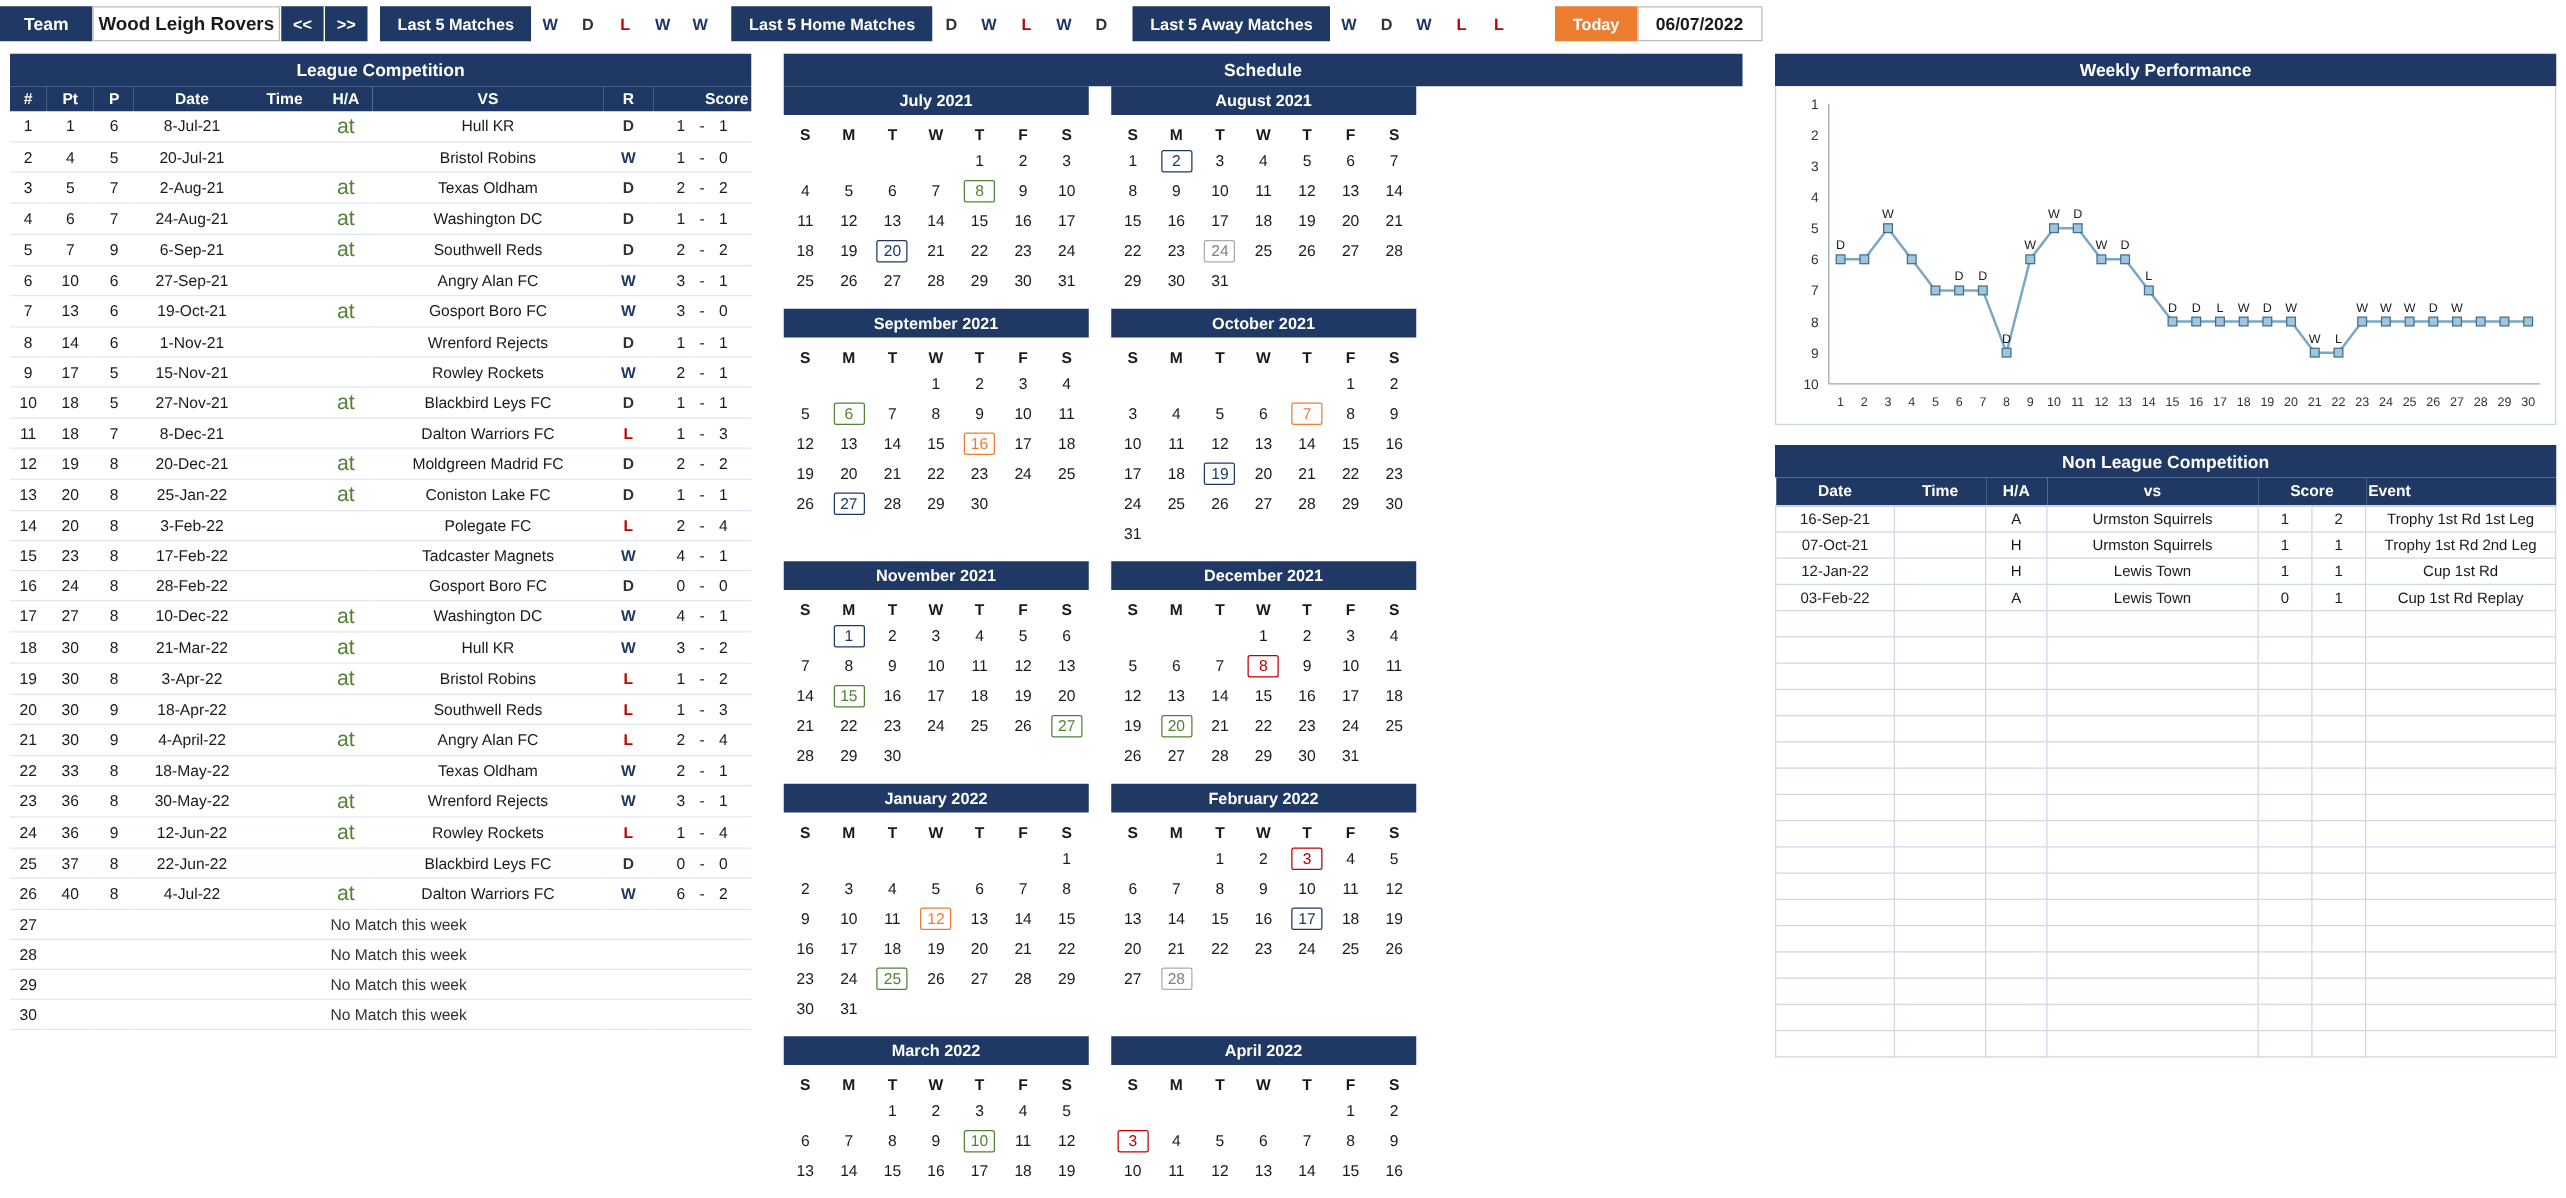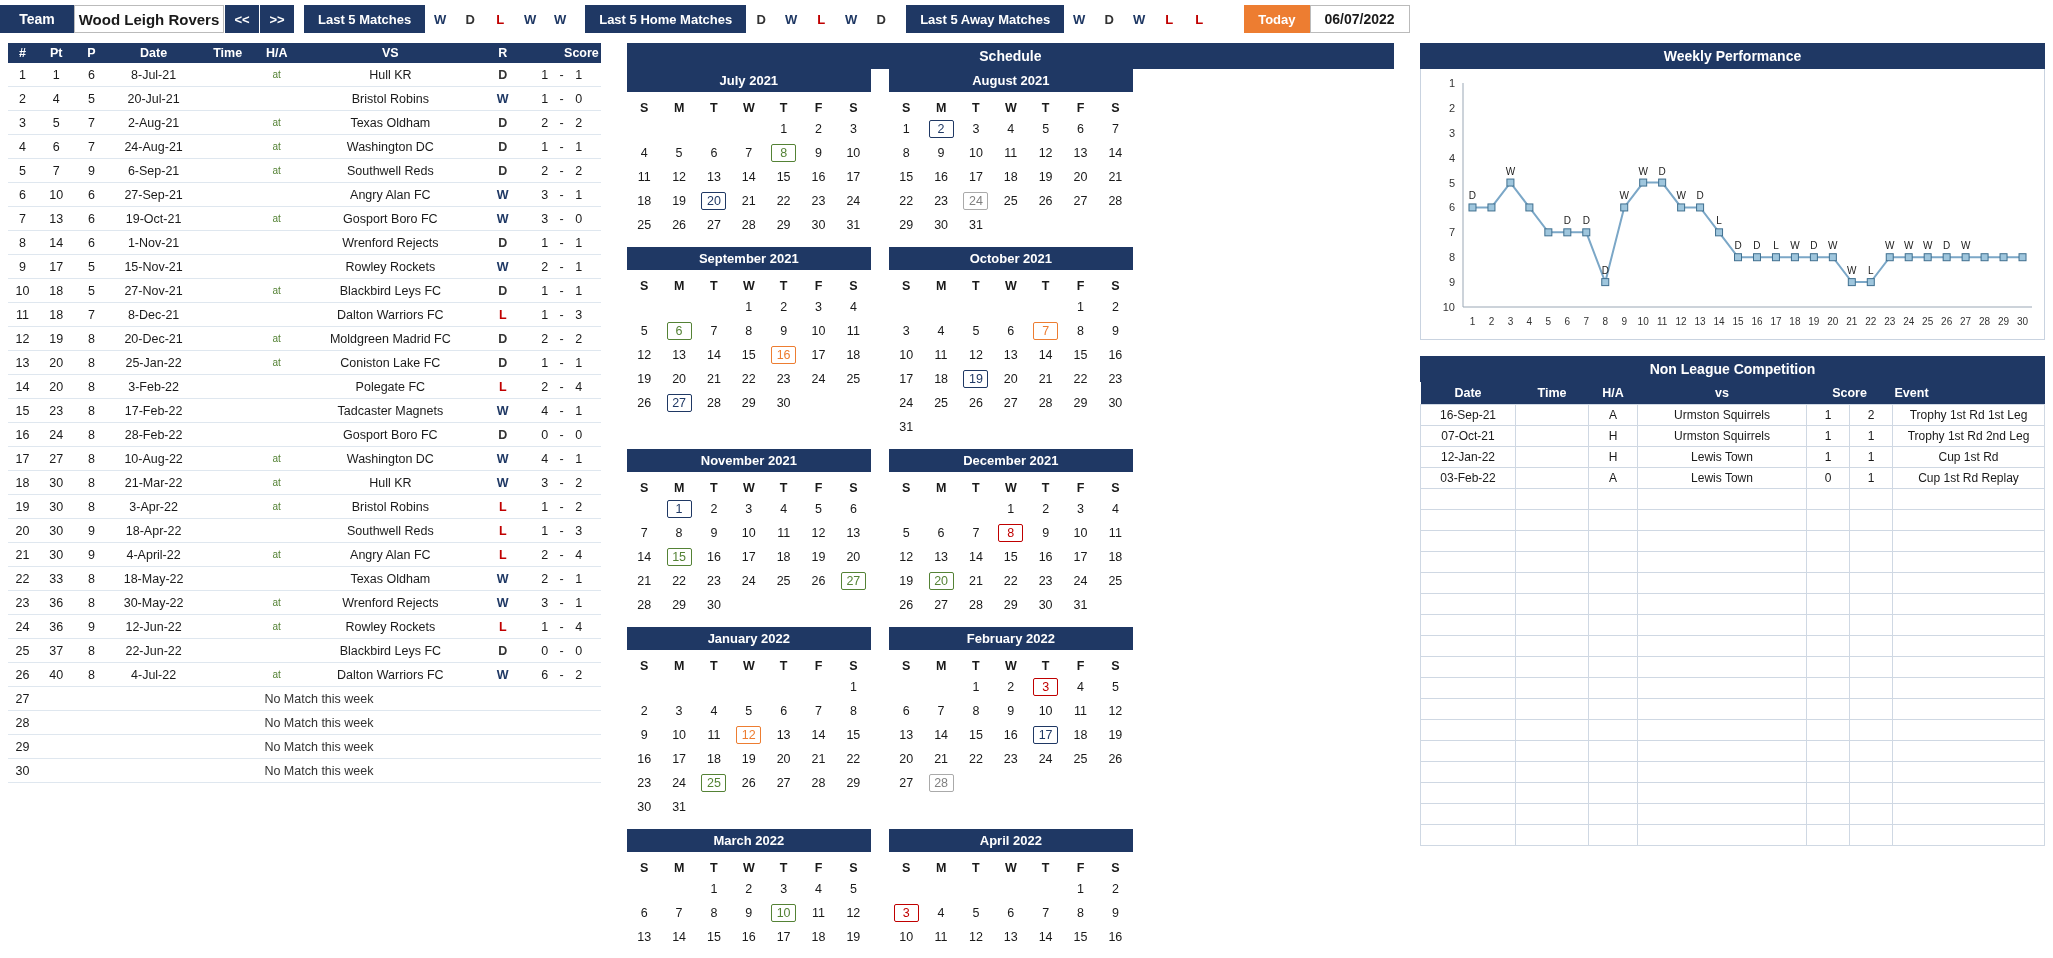--- a/index.html
+++ b/index.html
@@ -29,21 +29,21 @@
 
   
   table.lg{border-collapse:collapse;width:100%;font-size:12.5px;}
   table.lg th{background:#1f3864;color:#fff;font-size:12.5px;font-weight:bold;padding:3px 2px;border:none;}
   table.lg td{padding:2px 3px;border-bottom:1px solid #dfe7ef;height:19px;}
   .c-num{width:24px;text-align:center;}
   .c-pt{width:34px;text-align:center;}
   .c-p{width:28px;text-align:center;}
   .c-date{width:92px;text-align:center;}
   .c-time{width:52px;text-align:center;}
-  .c-ha{width:38px;text-align:center;color:#548235;font-size:10px;}
+  .c-ha{width:38px;text-align:center;color:#548235;font-size:17px;}
   .c-vs{width:190px;text-align:center;}
   .c-r{width:36px;text-align:center;font-weight:bold;}
   .c-sc{width:24px;text-align:right;}
   .c-dash{width:16px;text-align:center;}
   .c-sc2{width:24px;text-align:left;}
   .r-W{color:#1f3864;}
   .r-L{color:#c00000;}
   .r-D{color:#333;}
   .nomatch{text-align:center;color:#333;}
 
@@ -111,20 +111,21 @@
         <div class="res-cell res-L">L</div>
         <div class="res-cell res-L">L</div>
       </div>
     <div class="tb-today">Today</div>
     <div class="tb-date">06/07/2022</div>
   </div>
 
   <div class="cols">
 
     <div class="col-left">
+      <div class="panel-title">League Competition</div>
       <table class="lg">
         <thead>
             <tr id="lg-head">
               <th class="c-num">#</th>
               <th class="c-pt">Pt</th>
               <th class="c-p">P</th>
               <th class="c-date">Date</th>
               <th class="c-time">Time</th>
               <th class="c-ha">H/A</th>
               <th class="c-vs">VS</th>
@@ -338,21 +339,21 @@
               <td class="c-vs">Gosport Boro FC</td>
               <td class="c-r r-D">D</td>
               <td class="c-sc">0</td>
               <td class="c-dash">-</td>
               <td class="c-sc2">0</td>
             </tr>
             <tr>
               <td class="c-num">17</td>
               <td class="c-pt">27</td>
               <td class="c-p">8</td>
-              <td class="c-date">10-Aug-22</td>
+              <td class="c-date">10-Dec-22</td>
               <td class="c-time"></td>
               <td class="c-ha">at</td>
               <td class="c-vs">Washington DC</td>
               <td class="c-r r-W">W</td>
               <td class="c-sc">4</td>
               <td class="c-dash">-</td>
               <td class="c-sc2">1</td>
             </tr>
             <tr>
               <td class="c-num">18</td>

